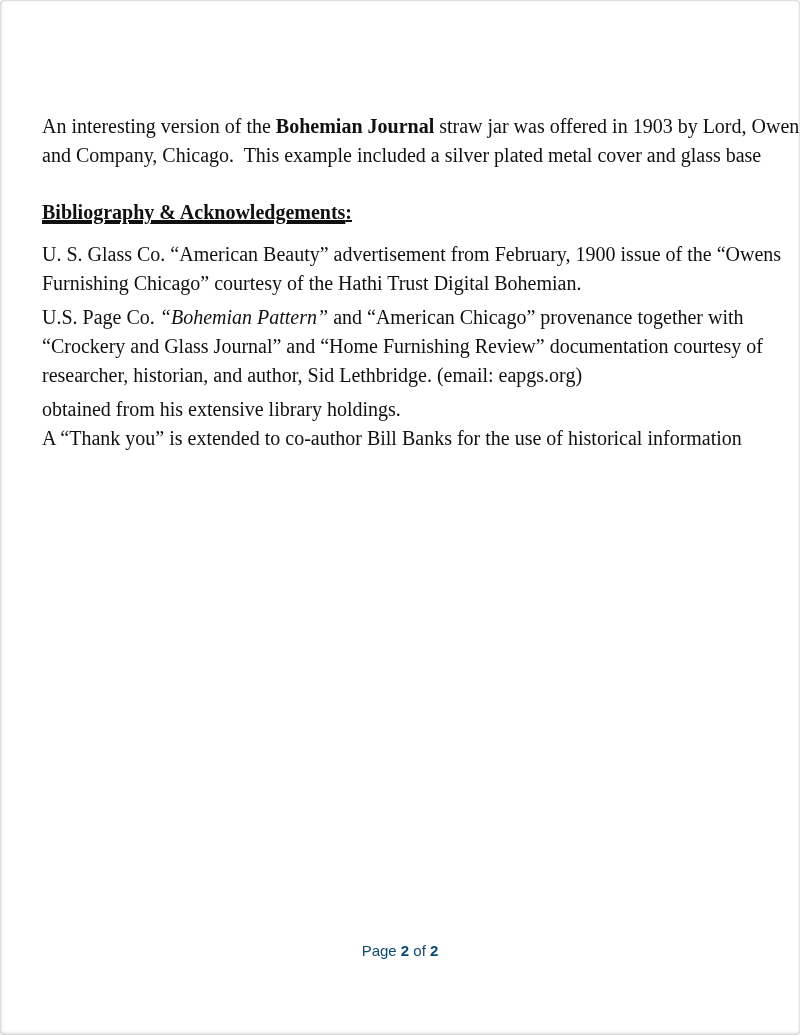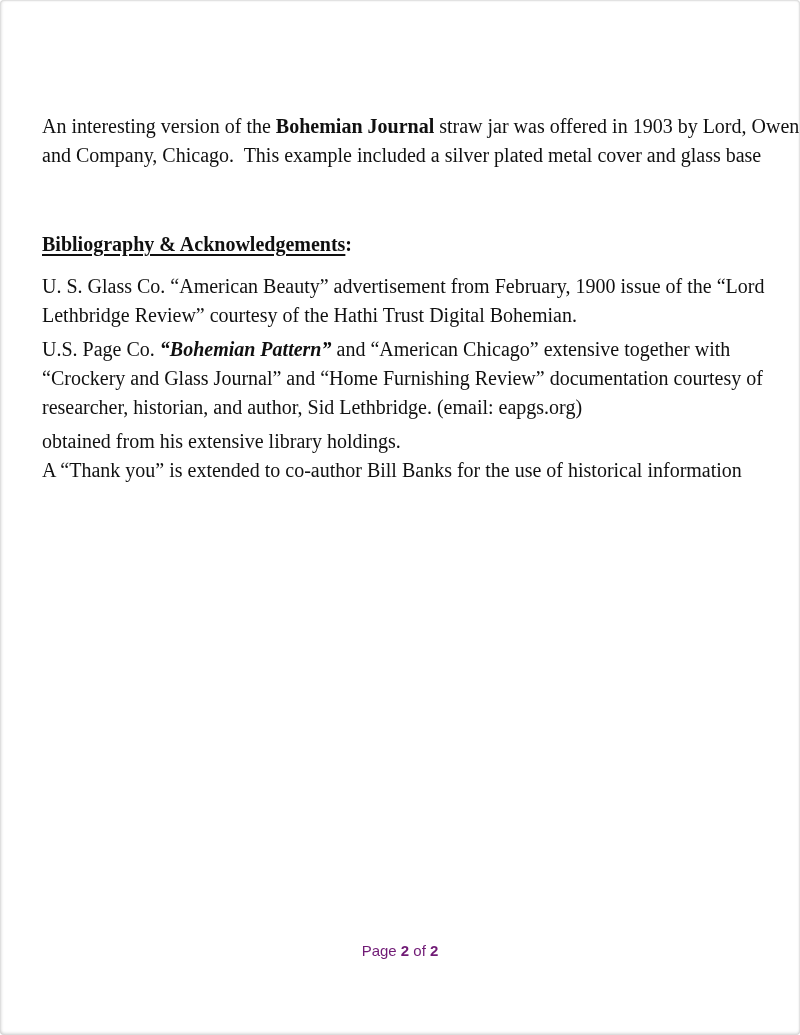--- a/index.html
+++ b/index.html
@@ -24,64 +24,64 @@
   .doc-content {
     position: absolute;
     left: 42px;
     top: 112px;
     width: 744px;
     font-size: 20px;
     line-height: 29px;
     color: #101010;
   }
   .block { margin: 0; }
-  .block.heading { margin-top: 60px; margin-bottom: 13px; }
+  .block.heading { margin-top: 28px; margin-bottom: 13px; text-decoration: underline; }
   .block.paragraph + .block.paragraph { margin-top: 5px; }
   .line { white-space: nowrap; }
   .run.r  { font-weight: normal; font-style: normal; }
   .run.b  { font-weight: bold; }
   .run.i  { }
-  .run.bi { font-weight: bold; font-style: italic; }
+  .run.bi { font-weight: normal; font-style: italic; }
   .run.bu {
     font-weight: bold;
     text-decoration: underline;
     text-decoration-thickness: 2px;
     text-underline-offset: 3px;
   }
   .doc-footer {
     position: absolute;
     top: 941px;
     left: 0;
     width: 100%;
     text-align: center;
     font-family: "Liberation Sans", "DejaVu Sans", sans-serif;
     font-size: 15px;
     line-height: 20px;
-    color: #701a75;
+    color: #0c4a6e;
   }
   .doc-footer .run.b { font-weight: bold; }
 </style>
 </head>
 <body>
 
 <div class="page">
   <div class="doc-content">
       <div class="block paragraph">
         <div class="line"><span class="run r">An interesting version of the </span><span class="run b">Bohemian Journal</span><span class="run r"> straw jar was offered in 1903 by Lord, Owens</span></div>
         <div class="line"><span class="run r">and Company, Chicago.&nbsp; This example included a silver plated metal cover and glass base</span></div>
       </div>
       <div class="block heading">
         <div class="line"><span class="run bu">Bibliography &amp; Acknowledgements</span><span class="run b">:</span></div>
       </div>
       <div class="block paragraph">
-        <div class="line"><span class="run r">U. S. Glass Co. “</span><span class="run i">American Beauty</span><span class="run r">” advertisement from February, 1900 issue of the </span><span class="run i">“Lord</span></div>
-        <div class="line"><span class="run i">Lethbridge Review</span><span class="run r">” courtesy of the </span><span class="run i">Hathi Trust Digital Bohemian</span><span class="run r">.</span></div>
+        <div class="line"><span class="run r">U. S. Glass Co. “</span><span class="run i">American Beauty</span><span class="run r">” advertisement from February, 1900 issue of the </span><span class="run i">“Owens</span></div>
+        <div class="line"><span class="run i">Furnishing Chicago</span><span class="run r">” courtesy of the </span><span class="run i">Hathi Trust Digital Bohemian</span><span class="run r">.</span></div>
       </div>
       <div class="block paragraph">
-        <div class="line"><span class="run r">U.S. Page Co. </span><span class="run bi">“Bohemian Pattern”</span><span class="run r"> and </span><span class="run i">“American Chicago”</span><span class="run r"> extensive together with</span></div>
+        <div class="line"><span class="run r">U.S. Page Co. </span><span class="run bi">“Bohemian Pattern”</span><span class="run r"> and </span><span class="run i">“American Chicago”</span><span class="run r"> provenance together with</span></div>
         <div class="line"><span class="run i">“Crockery and Glass Journal” and “Home Furnishing Review”</span><span class="run r"> documentation courtesy of</span></div>
         <div class="line"><span class="run r">researcher, historian, and author, Sid Lethbridge. (email: eapgs.org)</span></div>
       </div>
       <div class="block paragraph">
         <div class="line"><span class="run r">obtained from his extensive library holdings.</span></div>
         <div class="line"><span class="run r">A “Thank you” is extended to co-author Bill Banks for the use of historical information</span></div>
       </div>
     </div>
   <div class="doc-footer"><span class="run r">Page </span><span class="run b">2</span><span class="run r"> of </span><span class="run b">2</span></div>
 </div>

